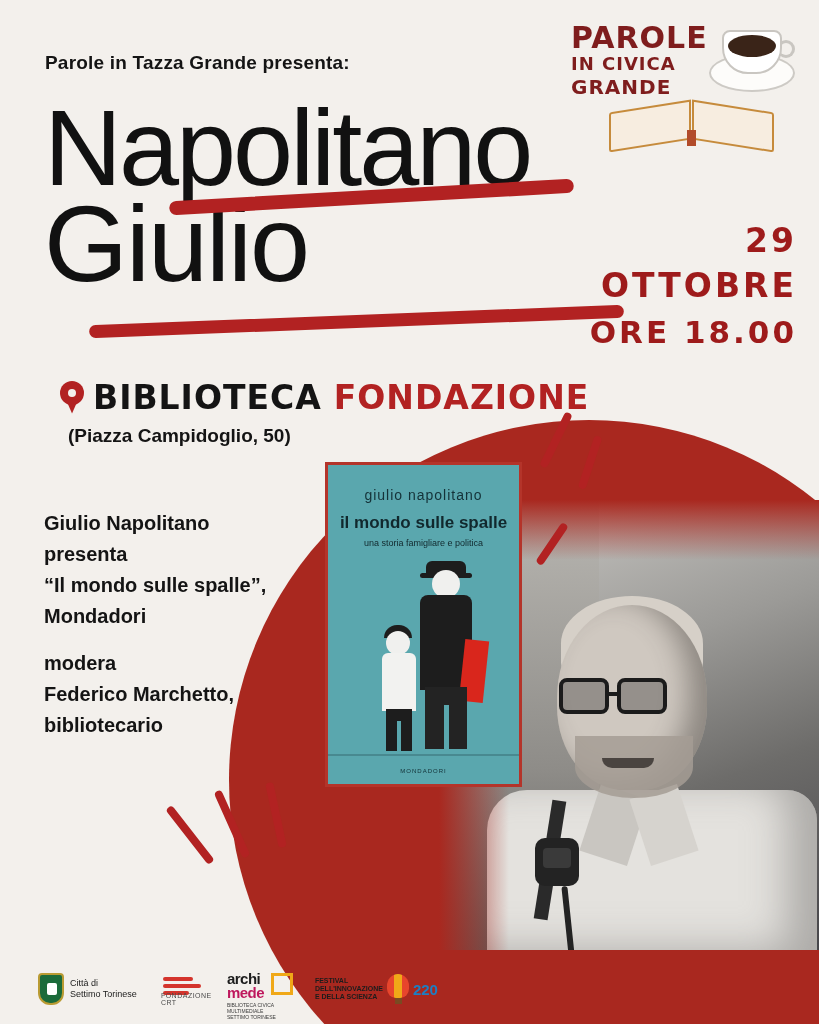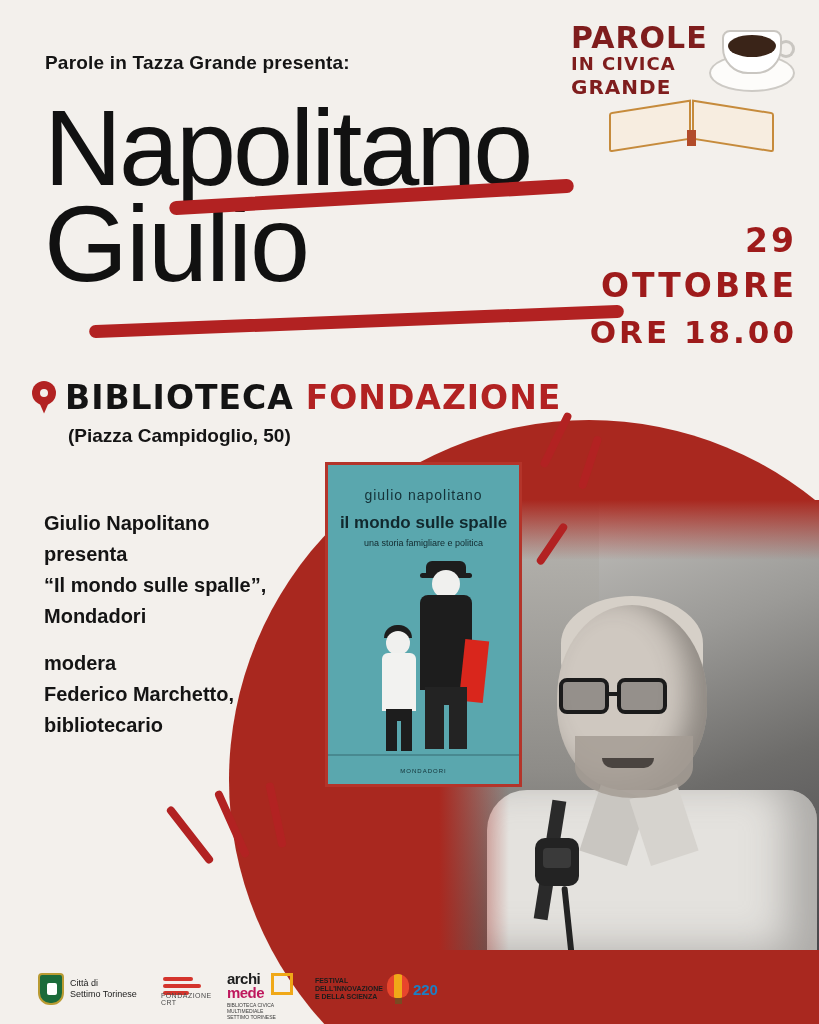--- a/index.html
+++ b/index.html
@@ -176,21 +176,21 @@
     font-size: 31px;
     font-weight: bold;
     letter-spacing: 3px;
     line-height: 48px;
     margin-left: 23px;
   }
 
   
   .venue {
     position: absolute;
-    left: 32px; top: 378px;
+    left: 60px; top: 378px;
     display: flex;
     align-items: center;
   }
   .pin {
     position: relative;
     width: 24px; height: 34px;
     margin-right: 9px;
   }
   .pin-head {
     position: absolute;

